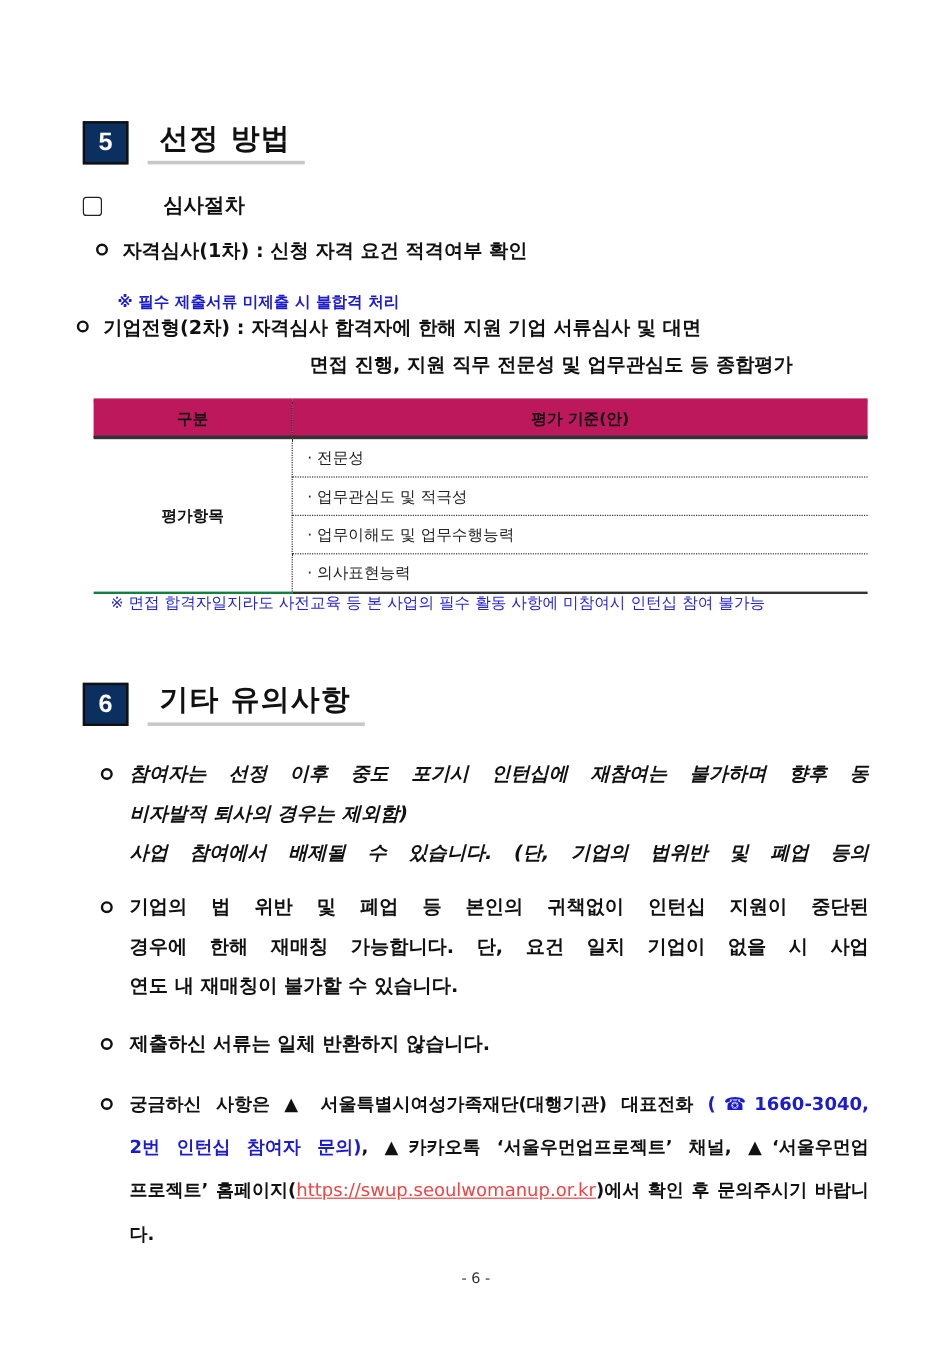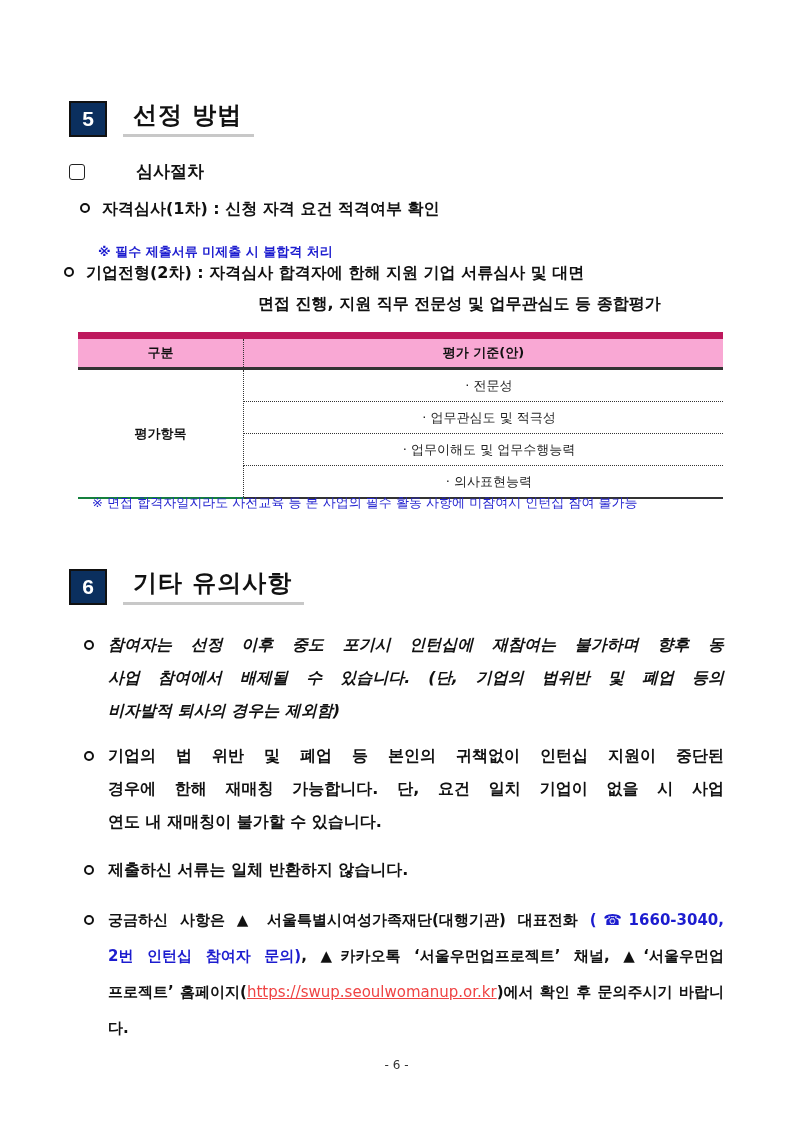--- a/index.html
+++ b/index.html
@@ -11,23 +11,23 @@
              display:flex; align-items:center; justify-content:center; }
   .sec-title { margin-left:16px; font-size:24px; font-weight:bold; letter-spacing:1px;
                padding:0 12px 4px 10px; border-bottom:3px solid #c8c8c8; line-height:30px; }
   .sub-head { position:absolute; left:69px; top:160px; display:flex; align-items:center; font-size:17px; font-weight:bold;gap:41px; }
   .checkbox { width:16px; height:16px; border:1.5px solid #222; border-radius:3px; margin-right:10px; box-sizing:border-box; }
   .line { position:absolute; font-size:16px; font-weight:bold; white-space:nowrap; }
   .bullet { display:inline-block; width:10px; height:10px; border:2px solid #111; border-radius:50%;
             box-sizing:border-box; margin-right:12px; vertical-align:middle; position:relative; top:-2px; }
   .note-blue { color:#1c1ccf; font-size:13px; font-weight:bold; }
   table.eval { position:absolute; left:78px; top:332px; width:645px; border-collapse:collapse; font-size:13px; }
-  table.eval th { background:#f9a8d4; height:26px; font-weight:bold; font-size:13px;
-                  border-top:7px solid #be185d; border-bottom:3px solid #333; }
-  table.eval td { height:29px;text-align:center; }
+  table.eval th { background:#be185d; height:26px; font-weight:bold; font-size:13px;
+                  border-top:3px solid #be185d; border-bottom:3px solid #333; }
+  table.eval td { height:29px; }
   .col-1 { width:163px; text-align:center; border-right:1px dotted #333; }
   .crit { padding-left:12px; border-bottom:1px dotted #333; font-weight:normal; color:#222; }
   .crit.last { border-bottom:2px solid #333; }
   .cat { font-weight:bold; border-bottom:2px solid #15803d; }
   .note2 { position:absolute; left:92px; top:494px; font-size:13px; color:#2525d0; white-space:nowrap; }
   .para { position:absolute; left:84px; width:640px; font-size:16px; font-weight:bold; line-height:33px; }
   .para .txt { display:block; padding-left:24px; text-align:justify; text-align-last:justify; }
   .para .txt.last-l { text-align-last:left; }
   .para .bl { position:absolute; left:0; top:12px; }
   .blue { color:#1c1ccf; }
@@ -82,22 +82,22 @@
 <div class="note2">※ 면접 합격자일지라도 사전교육 등 본 사업의 필수 활동 사항에 미참여시 인턴십 참여 불가능</div>
 
 <div class="sec-head" style="top:568px;">
   <div class="sec-num">6</div>
   <div class="sec-title">기타 유의사항</div>
 </div>
 
 <div class="para" style="top:628px;font-style:italic;">
   <span class="bullet bl"></span>
   <span class="txt">참여자는 선정 이후 중도 포기시 인턴십에 재참여는 불가하며 향후 동</span>
+  <span class="txt last-l">비자발적 퇴사의 경우는 제외함)</span>
   <span class="txt">사업 참여에서 배제될 수 있습니다. (단, 기업의 법위반 및 폐업 등의</span>
-  <span class="txt last-l">비자발적 퇴사의 경우는 제외함)</span>
 </div>
 
 <div class="para" style="top:739px;">
   <span class="bullet bl"></span>
   <span class="txt">기업의 법 위반 및 폐업 등 본인의 귀책없이 인턴십 지원이 중단된</span>
   <span class="txt">경우에 한해 재매칭 가능합니다. 단, 요건 일치 기업이 없을 시 사업</span>
   <span class="txt last-l">연도 내 재매칭이 불가할 수 있습니다.</span>
 </div>
 
 <div class="para" style="top:853px;">

